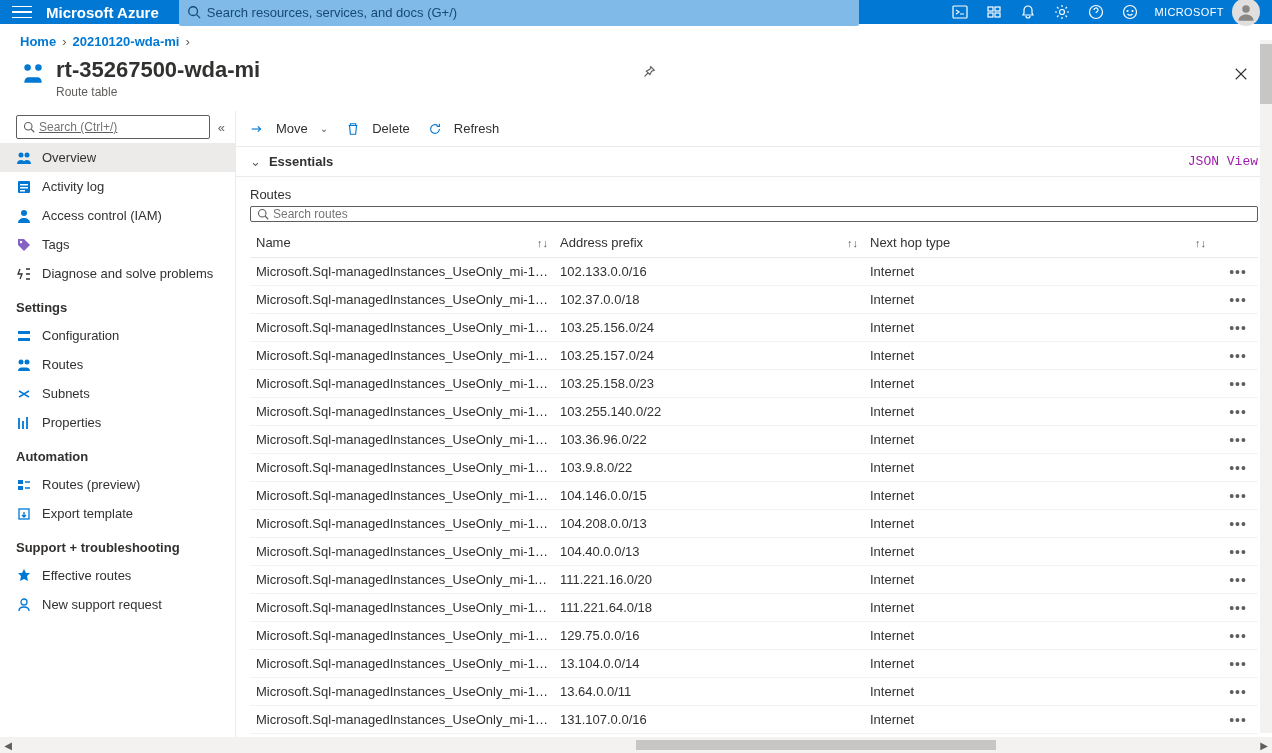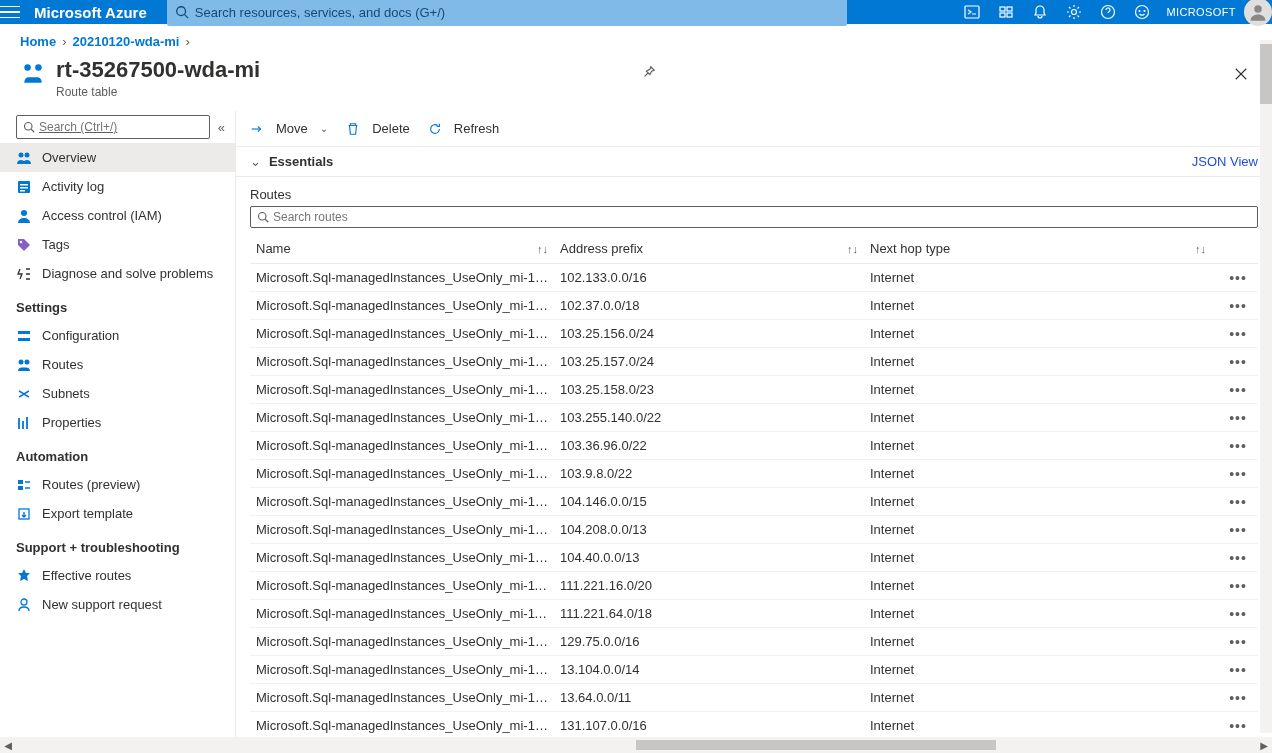--- a/index.html
+++ b/index.html
@@ -1,17 +1,17 @@
 <!DOCTYPE html>
 <html><head>
 <meta charset="utf-8">
 <style>
 * { box-sizing: border-box; margin: 0; padding: 0; }
 body { font-family: "Segoe UI", Arial, sans-serif; font-size: 13px; color: #323130; background: #fff; overflow: hidden; }
-.topbar { height: 24px; background: #0078d4; color: #fff; display: flex; align-items: center; padding: 0 0; }
+.topbar { height: 24px; background: #0078d4; color: #fff; display: flex; align-items: center; padding: 0 12px; }
 .hamburger { width: 20px; height: 20px; display: flex; flex-direction: column; justify-content: center; gap: 4px; cursor: pointer; margin-right: 14px; }
 .hamburger span { height: 1.5px; background: #fff; }
 .brand { font-weight: 600; font-size: 15px; margin-right: 20px; }
 .global-search { flex: 0 0 680px; height: 28px; background: #7fbae9; border-radius: 2px; display: flex; align-items: center; padding: 0 8px; color: #1a3e5c; }
 .global-search input { flex: 1; background: transparent; border: none; outline: none; color: #1a3e5c; font-size: 13px; margin-left: 6px; }
 .global-search input::placeholder { color: #184974; }
 .topbar-spacer { flex: 1; }
 .topbar-icons { display: flex; align-items: center; gap: 18px; margin-right: 16px; }
 .topbar-icons .ticon { width: 16px; height: 16px; cursor: pointer; display: flex; align-items: center; justify-content: center; }
 .account { display: flex; align-items: center; gap: 8px; font-size: 11px; letter-spacing: 0.4px; }
@@ -36,24 +36,24 @@
 .nav-item.active { background: #edebe9; }
 .nav-item .nicon { width: 16px; height: 16px; display: flex; align-items: center; justify-content: center; flex-shrink: 0; }
 .nav-section { font-weight: 600; font-size: 13px; padding: 12px 16px 6px 16px; color: #323130; }
 .main { flex: 1; display: flex; flex-direction: column; border-left: 1px solid #edebe9; overflow: hidden; }
 .toolbar { height: 36px; display: flex; align-items: center; padding: 0 14px; gap: 18px; border-bottom: 1px solid #edebe9; }
 .tb-btn { display: flex; align-items: center; gap: 12px; color: #323130; cursor: pointer; font-size: 13px; }
 .tb-btn .ticon { color: #0078d4; }
 .essentials { display: flex; align-items: center; height: 30px; padding: 0 14px; border-bottom: 1px solid #edebe9; }
 .essentials .chev { color: #605e5c; margin-right: 8px; cursor: pointer; }
 .essentials .label { font-weight: 600; flex: 1; }
-.essentials .json-link { color: #1d4ed8; cursor: pointer; font-size: 13px; }
+.essentials .json-link { color: #a21caf; cursor: pointer; font-size: 13px; font-family: Liberation Mono, monospace; }
 .routes-area { flex: 1; padding: 10px 14px 0 14px; overflow: hidden; display: flex; flex-direction: column; }
 .routes-label { font-size: 13px; margin-bottom: 4px; }
-.routes-search { height: 22px; border: 1px solid #605e5c; border-radius: 2px; display: flex; align-items: center; padding: 0 6px; margin-bottom: 6px; }
+.routes-search { height: 16px; border: 1px solid #605e5c; border-radius: 2px; display: flex; align-items: center; padding: 0 6px; margin-bottom: 6px; }
 .routes-search input { flex: 1; border: none; outline: none; font-size: 12px; margin-left: 4px; }
 .table { flex: 1; overflow-y: auto; }
 .thead { display: flex; align-items: center; height: 30px; border-bottom: 1px solid #edebe9; font-size: 13px; }
 .col-name { flex: 0 0 310px; padding-left: 6px; display: flex; align-items: center; justify-content: space-between; padding-right: 12px; }
 .col-addr { flex: 0 0 310px; display: flex; align-items: center; justify-content: space-between; padding-right: 12px; }
 .col-hop { flex: 1; display: flex; align-items: center; justify-content: space-between; padding-right: 12px; }
 .col-more { flex: 0 0 40px; text-align: center; }
 .sort-ic { color: #605e5c; font-size: 11px; }
 .trow { display: flex; align-items: center; height: 28px; border-bottom: 1px solid #f3f2f1; font-size: 13px; }
 .cell-name { flex: 0 0 310px; padding-left: 6px; white-space: nowrap; overflow: hidden; text-overflow: ellipsis; padding-right: 12px; }

